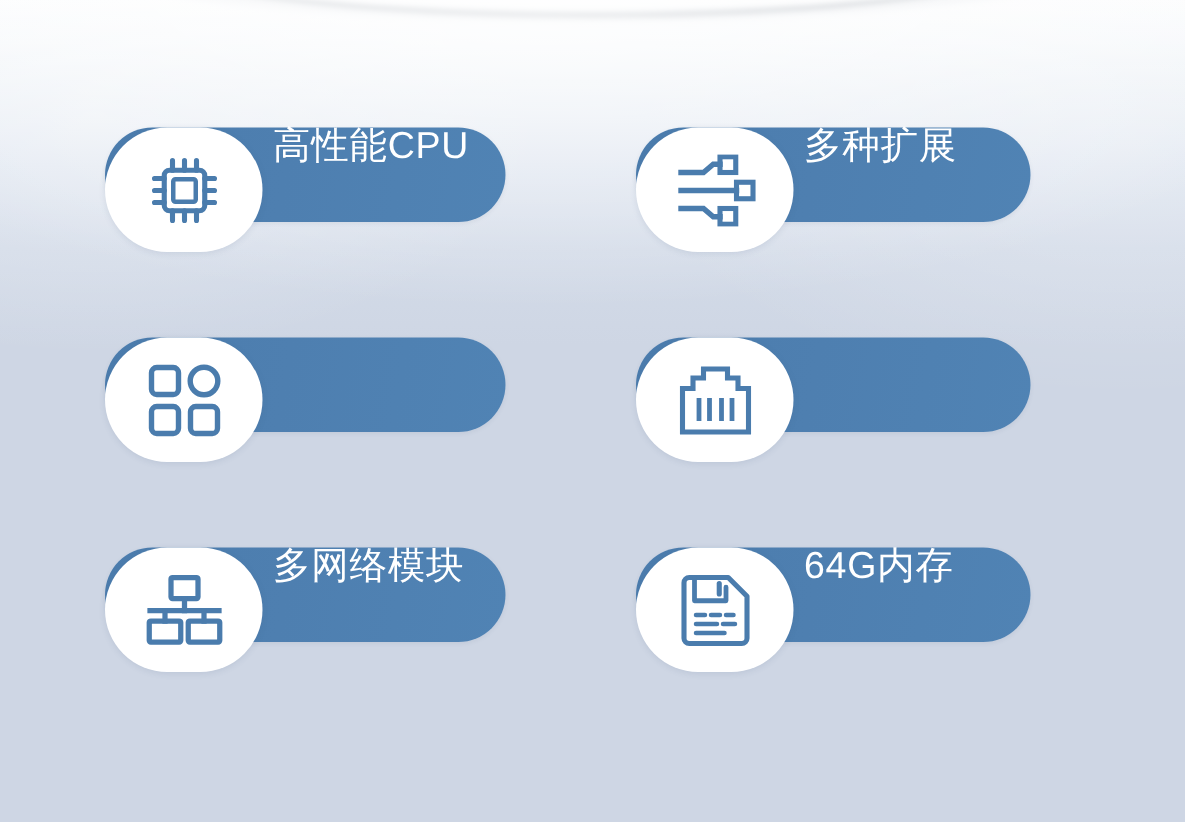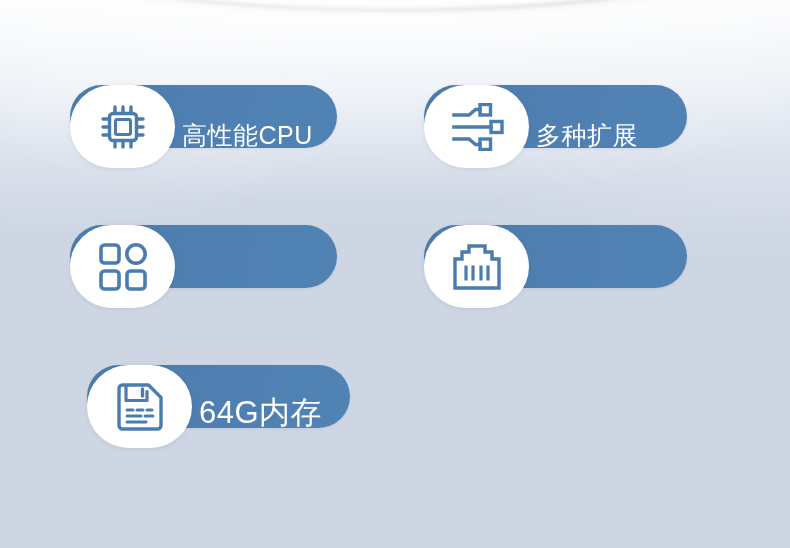--- a/index.html
+++ b/index.html
@@ -85,21 +85,21 @@
   .cell.col-b { padding-left: 87px; }
 
   
   .pill {
     position: relative;
     height: 63px;
     width: 267px;
     border-radius: 42px;
     background: linear-gradient(100deg, #4b7cad 0%, #4e7fb0 45%, #5083b4 100%);
     display: flex;
-    align-items: flex-end;
+    align-items: flex-start;
     box-shadow: 0 1px 3px rgba(80,100,130,0.10);
   }
   .cell.col-b .pill { width: 263px; }
 
   .icon-disc {
     position: absolute;
     left: 0;
     top: 0;
     width: 105px;
     height: 83px;
@@ -114,21 +114,21 @@
 
   .pill-label {
     margin-left: 112px;
     color: #ffffff;
     font-size: 25px;
     letter-spacing: 0.5px;
     line-height: 1;
     white-space: nowrap;
     font-weight: 400;
   }
-  .pill-label.latin-lead { font-size: 31px; margin-top: 44px; }
+  .pill-label.latin-lead { font-size: 25px; }
 </style>
 </head>
 <body>
 
 <div class="backdrop">
   <div class="top-arc-2"></div>
   <div class="top-arc"></div>
 </div>
 
 <div class="grid">
@@ -182,20 +182,35 @@
     <div class="pill">
       <div class="icon-disc">
         <svg width="50" height="48" viewBox="0 0 50 48" fill="none" stroke="#4a7cad" stroke-width="3.4" stroke-linejoin="miter" stroke-linecap="square">
           <path d="M3 45V16H10V9H17V3H33V9H40V16H47V45H3Z"></path>
           <path d="M14 24V36M21 24V36M29 24V36M36 24V36" stroke-width="3.2"></path>
         </svg>
       </div>
     </div>
   </div>
 
+  <div class="cell col-a">
+    <div class="pill">
+      <div class="icon-disc">
+        <svg width="52" height="48" viewBox="0 0 52 48" fill="none" stroke="#4a7cad" stroke-width="3.5" stroke-linecap="square">
+          <rect x="17" y="2" width="18" height="14" rx="1"></rect>
+          <path d="M26 16V24"></path>
+          <path d="M3 24H49"></path>
+          <path d="M13 24V31M39 24V31"></path>
+          <rect x="2.5" y="31" width="21" height="14" rx="1"></rect>
+          <rect x="28.5" y="31" width="21" height="14" rx="1"></rect>
+        </svg>
+      </div>
+      <div class="pill-label">多网络模块</div>
+    </div>
+  </div>
 
   <div class="cell col-b">
     <div class="pill">
       <div class="icon-disc">
         <svg width="48" height="50" viewBox="0 0 48 50" fill="none" stroke="#4a7cad" stroke-width="3.4" stroke-linejoin="round" stroke-linecap="round">
           <path d="M3 6.5C3 4.6 4.6 3 6.5 3H32.5L45 15.5V43.5C45 45.4 43.4 47 41.5 47H6.5C4.6 47 3 45.4 3 43.5V6.5Z"></path>
           <path d="M10 3.5V18.5H31V9.5" stroke-width="3.2"></path>
           <path d="M26.5 7V14" stroke-width="3.4"></path>
           <path d="M11 28H17M21 28H27M31 28H36" stroke-width="3"></path>
           <path d="M11 34H25M29 34H37" stroke-width="3"></path>

